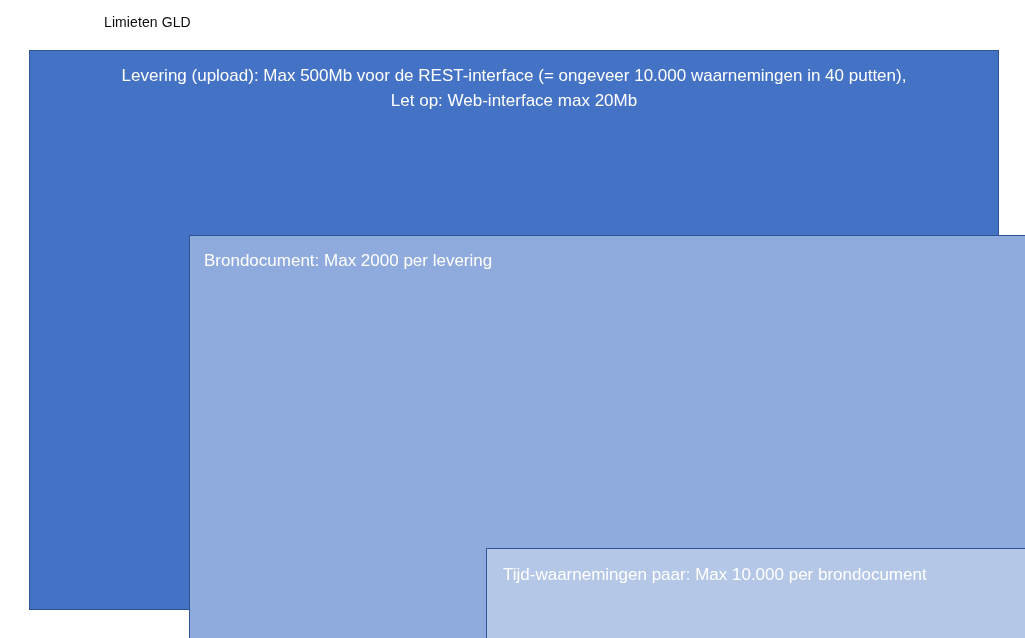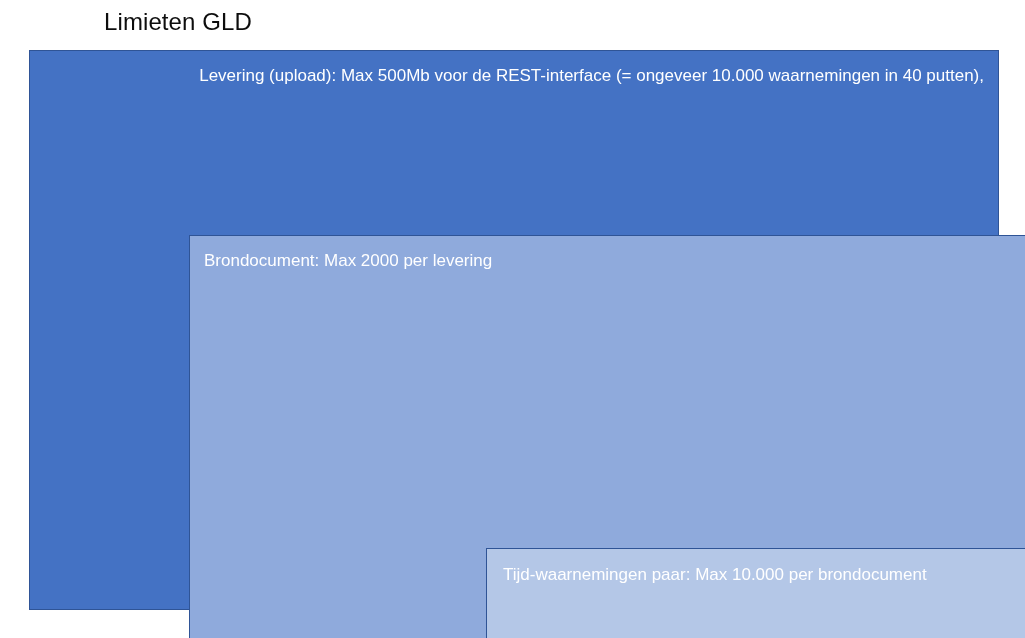--- a/index.html
+++ b/index.html
@@ -20,21 +20,21 @@
     left: 0;
     top: 0;
     width: 1025px;
     height: 638px;
   }
 
   #diagram-title {
     position: absolute;
     left: 104px;
     top: 8px;
-    font-size: 24px;
+    font-size: 14px;
     line-height: 28px;
     color: #0d0d0d;
     white-space: nowrap;
     letter-spacing: 0.1px;
   }
 
   
   .limit-box {
     position: absolute;
     box-sizing: border-box;
@@ -75,21 +75,21 @@
     left: 0;
     right: 0;
     color: #ffffff;
     font-size: 17px;
     line-height: 25px;
   }
 
   #box-levering .box-text {
     top: 12px;
     padding: 0 14px;
-    text-align: right;
+    text-align: center;
   }
 
   #box-levering .box-text .text-line {
     display: block;
   }
 
   #box-brondocument .box-text {
     top: 12px;
     padding: 0 14px;
     text-align: left;
@@ -104,20 +104,21 @@
 </head>
 <body>
 
 <div id="diagram-canvas">
 
   <div id="diagram-title">Limieten GLD</div>
 
   <div id="box-levering" class="limit-box">
     <div class="box-text">
       <span class="text-line">Levering (upload): Max 500Mb voor de REST-interface (= ongeveer 10.000 waarnemingen in 40 putten),</span>
+      <span class="text-line">Let op: Web-interface max 20Mb</span>
     </div>
 
     <div id="box-brondocument" class="limit-box">
       <div class="box-text">
         <span class="text-line">Brondocument: Max 2000 per levering</span>
       </div>
 
       <div id="box-tijdwaarnemingen" class="limit-box">
         <div class="box-text">
           <span class="text-line">Tijd-waarnemingen paar: Max 10.000 per brondocument</span>

